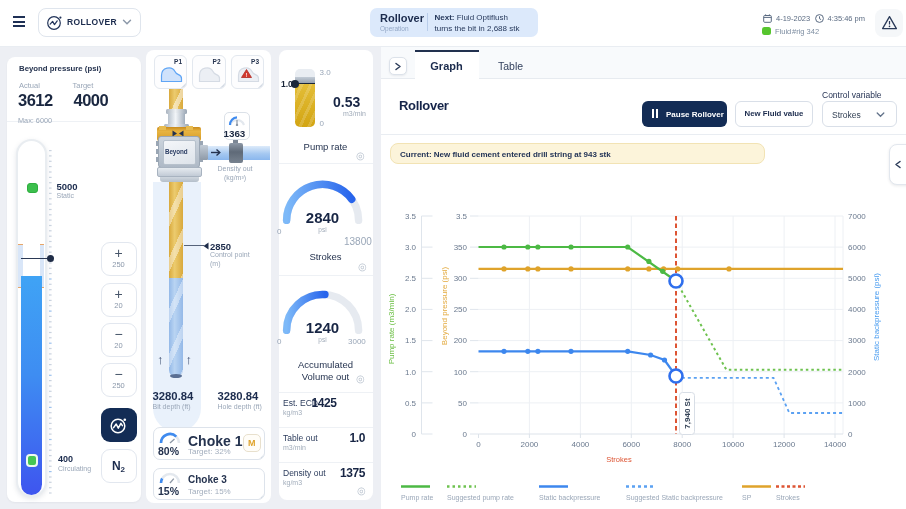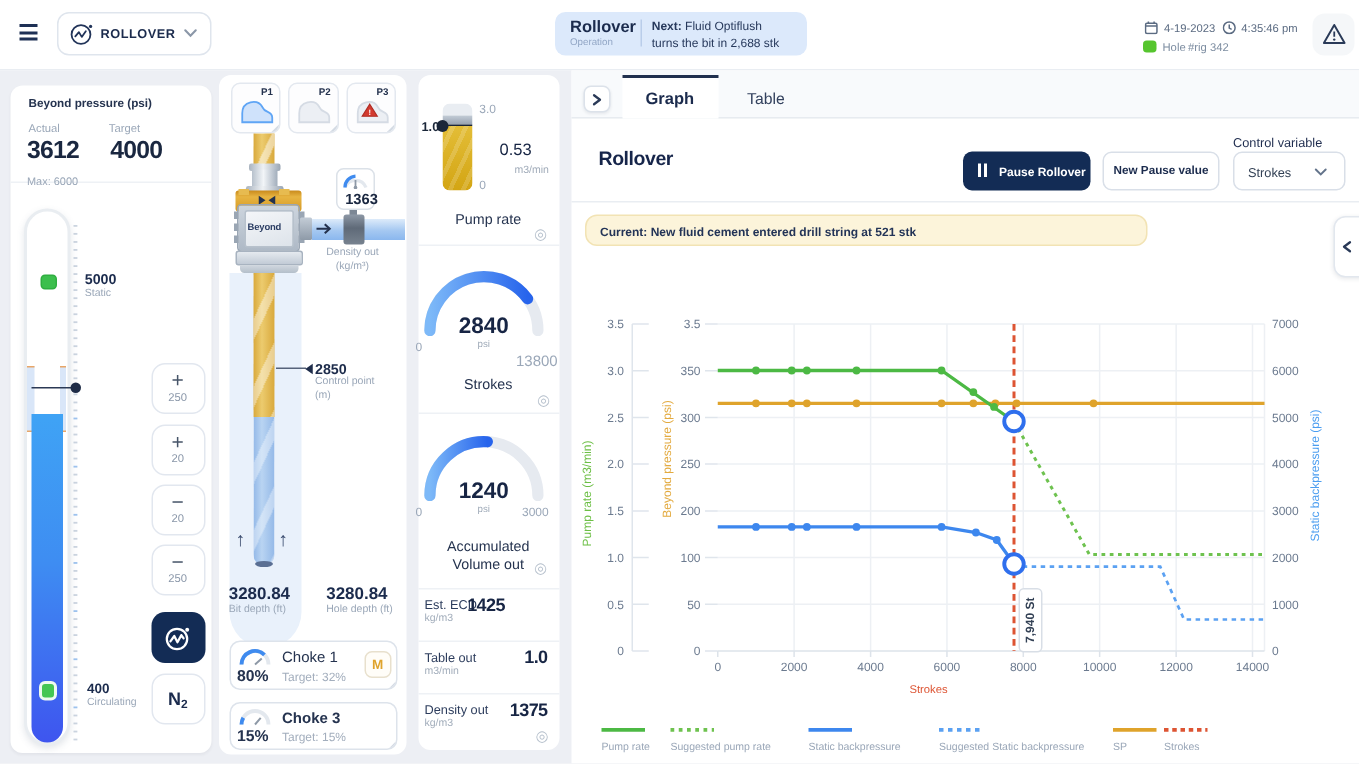--- a/index.html
+++ b/index.html
@@ -37,21 +37,21 @@
     <line x1="2.6" y1="0.4" x2="2.6" y2="2" stroke="#5b6b82" stroke-width="1"></line>
     <line x1="6.4" y1="0.4" x2="6.4" y2="2" stroke="#5b6b82" stroke-width="1"></line>
   </svg>
 <div class="abs" style="left:776px;top:14px;font-size:7.5px;color:#5b6b82">4-19-2023</div>
 <svg class="abs" style="left:815px;top:14px" width="9" height="9" viewBox="0 0 9 9">
     <circle cx="4.5" cy="4.5" r="3.9" fill="none" stroke="#5b6b82" stroke-width="1"></circle>
     <polyline points="4.5,2.3 4.5,4.7 6.1,5.6" fill="none" stroke="#5b6b82" stroke-width="1"></polyline>
   </svg>
 <div class="abs" style="left:827.5px;top:14px;font-size:7.5px;color:#5b6b82">4:35:46 pm</div>
 <div class="abs" style="left:762px;top:26.5px;width:8.5px;height:8.5px;border-radius:2.5px;background:#56c52e"></div>
-<div class="abs" style="left:775px;top:27px;font-size:7.5px;color:#7d8da1">Hole</div>
+<div class="abs" style="left:775px;top:27px;font-size:7.5px;color:#7d8da1">Fluid</div>
 <div class="abs" style="left:792px;top:27px;font-size:7.5px;color:#7d8da1">#rig 342</div>
 <div class="abs" style="left:875px;top:9px;width:28px;height:28px;background:#f5f7f9;border-radius:8px"></div>
 <svg class="abs" style="left:881px;top:15px" width="17" height="16" viewBox="0 0 17 16">
     <path d="M8.5,1.6 L15.4,13.6 L1.6,13.6 Z" fill="none" stroke="#2a3a58" stroke-width="1.3" stroke-linejoin="round"></path>
     <line x1="8.5" y1="6" x2="8.5" y2="9.5" stroke="#2a3a58" stroke-width="1.2"></line>
     <circle cx="8.5" cy="11.4" r="0.8" fill="#2a3a58"></circle>
   </svg>
 
 <div class="card" style="left:7px;top:57px;width:134px;height:445px;box-shadow:0 1px 2px rgba(30,41,59,.05)"></div>
 <div class="abs" style="left:19px;top:64px;font-size:7.8px;font-weight:bold;color:#25334f">Beyond pressure (psi)</div>
@@ -235,21 +235,21 @@
 <div class="abs" style="left:233px;top:138.5px;width:5px;height:6px;background:#7c8795"></div>
 <div class="abs" style="left:228.5px;top:142.5px;width:14px;height:20px;background:linear-gradient(180deg,#8d98a6,#5f6a78 45%,#77828f);border-radius:2px"></div>
 
 <div class="abs" style="left:223.5px;top:112px;width:26.5px;height:27.5px;background:#fff;border:1px solid #dbe1e8;border-radius:5px"></div>
 <svg class="abs" style="left:228px;top:115px" width="18" height="11" viewBox="0 0 18 11">
     <path d="M2,10 A7.5,7.5 0 0 1 16,10" fill="none" stroke="#e3e8ee" stroke-width="2.2"></path>
     <path d="M2,10 A7.5,7.5 0 0 1 9,2.4" fill="none" stroke="#3f8bef" stroke-width="2.2"></path>
     <line x1="9" y1="10" x2="9" y2="5" stroke="#8d98a6" stroke-width="1.2"></line>
     <circle cx="9" cy="10" r="1.2" fill="#8d98a6"></circle>
   </svg>
-<div class="abs" style="left:223.5px;top:127.5px;width:35px;text-align:center;font-size:9.8px;font-weight:bold;color:#1a2740">1363</div>
+<div class="abs" style="left:223.5px;top:127.5px;width:35px;font-size:9.8px;font-weight:bold;color:#1a2740">1363</div>
 <div class="abs" style="left:212px;top:165px;width:46px;text-align:center;font-size:7px;color:#9aa7b8">Density out</div>
 <div class="abs" style="left:212px;top:173.5px;width:46px;text-align:center;font-size:7px;color:#9aa7b8">(kg/m³)</div>
 
 <div class="abs" style="left:153px;top:182px;width:47.5px;height:250px;background:#e9f1fb;border-radius:0 0 24px 24px"></div>
 
 <div class="abs" style="left:168.5px;top:182px;width:14.5px;height:96px;background:repeating-linear-gradient(115deg,rgba(255,255,255,0) 0 13px,rgba(255,255,255,.42) 13px 19px),linear-gradient(90deg,#d9a93c,#eccb6e 40%,#d9a93c)"></div>
 <div class="abs" style="left:168.5px;top:278px;width:14.5px;height:99px;border-radius:0 0 7px 7px;background:repeating-linear-gradient(115deg,rgba(255,255,255,0) 0 13px,rgba(255,255,255,.38) 13px 19px),linear-gradient(90deg,#94b9e8,#b9d4f2 40%,#94b9e8)"></div>
 <div class="abs" style="left:169.5px;top:373.5px;width:12.5px;height:4px;border-radius:50%;background:#5a6f93"></div>
 
 <div class="abs" style="left:157px;top:352px;font-size:13px;color:#3c4d70">↑</div>
@@ -270,21 +270,21 @@
 
 <div class="abs" style="left:153px;top:427px;width:112px;height:32.5px;border:1px solid #dde3eb;border-radius:7px;background:#fff;overflow:hidden">
  <div style="position:absolute;right:-7px;bottom:-7px;width:11px;height:11px;background:#d3dae3;transform:rotate(45deg)"></div>
 </div>
 <svg class="abs" style="left:159px;top:430.5px" width="22" height="13" viewBox="0 0 22 13">
     <path d="M2,12 A9,9 0 0 1 20,12" fill="none" stroke="#e3e8ee" stroke-width="2.6"></path>
     <path d="M2,12 A9,9 0 0 1 17.3,5.6" fill="none" stroke="#3f8bef" stroke-width="2.6"></path>
     <line x1="11" y1="12" x2="15.5" y2="8" stroke="#8d98a6" stroke-width="1.3"></line>
   </svg>
 <div class="abs" style="left:158px;top:444.5px;font-size:10.5px;font-weight:bold;color:#25334f">80%</div>
-<div class="abs" style="left:188px;top:433px;font-size:10px;font-weight:normal;color:#25334f">Choke 1</div>
+<div class="abs" style="left:188px;top:433px;font-size:14px;font-weight:bold;color:#25334f">Choke 1</div>
 <div class="abs" style="left:188px;top:446.5px;font-size:8px;color:#a3aebd">Target: 32%</div>
 <div class="abs" style="left:243px;top:433.5px;width:17.5px;height:18px;border:1px solid #e8e0cd;border-radius:5px;background:#fffdf8;text-align:center;line-height:17px;font-size:9px;font-weight:bold;color:#dfa32b">M</div>
 <div class="abs" style="left:153px;top:467.5px;width:112px;height:32.5px;border:1px solid #dde3eb;border-radius:7px;background:#fff;overflow:hidden">
  <div style="position:absolute;right:-7px;bottom:-7px;width:11px;height:11px;background:#d3dae3;transform:rotate(45deg)"></div>
 </div>
 <svg class="abs" style="left:159px;top:471px" width="22" height="13" viewBox="0 0 22 13">
     <path d="M2,12 A9,9 0 0 1 20,12" fill="none" stroke="#e3e8ee" stroke-width="2.6"></path>
     <path d="M2,12 A9,9 0 0 1 3.2,7.5" fill="none" stroke="#3f8bef" stroke-width="2.6"></path>
     <line x1="11" y1="12" x2="14.8" y2="7.6" stroke="#8d98a6" stroke-width="1.3"></line>
   </svg>
@@ -302,21 +302,21 @@
 <div class="abs" style="left:295px;top:69px;width:20px;height:58px;border-radius:5px;overflow:hidden">
  <div style="position:absolute;left:0;top:0;width:100%;height:8px;background:#e9edf2"></div>
  <div style="position:absolute;left:0;top:8px;width:100%;height:5.5px;background:linear-gradient(180deg,#c3ccd6,#97a2b0)"></div>
  <div style="position:absolute;left:0;top:13.5px;width:100%;height:1.8px;background:#1a2639"></div>
  <div style="position:absolute;left:0;top:15.3px;width:100%;height:42.7px;background:repeating-linear-gradient(115deg,rgba(255,255,255,0) 0 5px,rgba(255,255,255,.16) 5px 8px),linear-gradient(180deg,#e3bd37,#d3a513)"></div>
 </div>
 <div class="abs" style="left:291px;top:80px;width:8px;height:8px;border-radius:50%;background:#1a2639"></div>
 <div class="abs" style="left:281px;top:79px;font-size:8.5px;font-weight:bold;color:#1a2639">1.0</div>
 <div class="abs" style="left:319.5px;top:68px;font-size:8px;color:#9aa7b8">3.0</div>
 <div class="abs" style="left:319.5px;top:119px;font-size:8px;color:#9aa7b8">0</div>
-<div class="abs" style="left:333px;top:94px;font-size:11px;font-weight:normal;color:#172544">0.53</div>
+<div class="abs" style="left:333px;top:94px;font-size:14px;font-weight:bold;color:#172544">0.53</div>
 <div class="abs" style="left:343px;top:110px;font-size:7px;color:#a0abb9">m3/min</div>
 <div class="abs" style="left:278.5px;top:140.5px;width:94px;text-align:center;font-size:9.5px;color:#25334f">Pump rate</div>
 <div class="abs" style="left:356px;top:150px;font-size:10px;color:#b7c1cd">◎</div>
 
 <svg class="abs" style="left:282px;top:180px" width="81" height="44" viewBox="0 0 81 44">
  <defs>
       <linearGradient id="ga" x1="0" y1="0" x2="1" y2="0">
         <stop offset="0" stop-color="#7db9f8"></stop>
         <stop offset="1" stop-color="#2764ec"></stop>
       </linearGradient>
@@ -362,31 +362,31 @@
 <div class="abs" style="left:389px;top:57px;width:17.5px;height:18px;border:1px solid #dce2ea;border-radius:5px;background:#fff;box-shadow:0 1px 2px rgba(30,41,59,.08)"></div>
 <svg class="abs" style="left:394px;top:61.5px" width="8" height="9" viewBox="0 0 8 9">
     <polyline points="2,1.5 6,4.5 2,7.5" fill="none" stroke="#2a3a58" stroke-width="1.5" stroke-linecap="round" stroke-linejoin="round"></polyline>
   </svg>
 <div class="abs" style="left:399px;top:98px;font-size:13px;letter-spacing:-.3px;font-weight:bold;color:#16254a">Rollover</div>
 
 <div class="abs" style="left:642px;top:101px;width:85px;height:26px;border-radius:6px;background:#132c55"></div>
 <div class="abs" style="left:651.5px;top:108.5px;width:2.2px;height:9px;background:#fff"></div>
 <div class="abs" style="left:655.7px;top:108.5px;width:2.2px;height:9px;background:#fff"></div>
 <div class="abs" style="left:666px;top:110px;font-size:8px;font-weight:bold;color:#fff">Pause Rollover</div>
-<div class="abs" style="left:735px;top:101px;width:78px;height:25.5px;border:1px solid #d9dfe8;border-radius:6px;background:#fff;text-align:center;line-height:24px;font-size:7.8px;font-weight:bold;color:#1b2b4d">New Pause value</div>
+<div class="abs" style="left:735px;top:101px;width:78px;height:25.5px;border:1px solid #d9dfe8;border-radius:6px;background:#fff;text-align:center;line-height:24px;font-size:7.8px;font-weight:bold;color:#1b2b4d">New Fluid value</div>
 <div class="abs" style="left:822px;top:89.5px;font-size:8.5px;color:#1e2c4e">Control variable</div>
 <div class="abs" style="left:822px;top:101px;width:75px;height:26px;border:1px solid #d9dfe8;border-radius:6px;background:#fff"></div>
 <div class="abs" style="left:832px;top:110px;font-size:8.5px;color:#334155">Strokes</div>
 <svg class="abs" style="left:876px;top:111.5px" width="9" height="6" viewBox="0 0 9 6">
     <polyline points="1.2,1 4.5,4.3 7.8,1" fill="none" stroke="#64748b" stroke-width="1.3" stroke-linecap="round"></polyline>
   </svg>
 <div class="abs" style="left:381px;top:133.5px;width:525px;height:1px;background:#e9edf2"></div>
 
 <div class="abs" style="left:390px;top:142.5px;width:374.5px;height:21px;background:#fcf4da;border:1px solid #f2e3b4;border-radius:8px"></div>
-<div class="abs" style="left:400px;top:149.5px;font-size:8px;font-weight:bold;color:#233457">Current: New fluid cement entered drill string at 521 stk</div>
+<div class="abs" style="left:400px;top:149.5px;font-size:8px;font-weight:bold;color:#233457">Current: New fluid cement entered drill string at 943 stk</div>
 
 <div class="abs" style="left:889px;top:144px;width:26px;height:41px;background:#fff;border:1px solid #e2e7ee;border-radius:8px;box-shadow:0 1px 3px rgba(30,41,59,.1)"></div>
 <svg class="abs" style="left:894px;top:160px" width="8" height="9" viewBox="0 0 8 9">
     <polyline points="6,1.5 2,4.5 6,7.5" fill="none" stroke="#2a3a58" stroke-width="1.5" stroke-linecap="round" stroke-linejoin="round"></polyline>
   </svg>
 <svg class="abs" style="left:381px;top:195px" width="525" height="314" viewBox="0 0 525 314" font-family="Liberation Sans, sans-serif">
 <line x1="97.5" y1="21.0" x2="462.0" y2="21.0" stroke="#edf0f4" stroke-width="1"></line>
 <line x1="97.5" y1="52.1" x2="462.0" y2="52.1" stroke="#edf0f4" stroke-width="1"></line>
 <line x1="97.5" y1="83.3" x2="462.0" y2="83.3" stroke="#edf0f4" stroke-width="1"></line>
 <line x1="97.5" y1="114.4" x2="462.0" y2="114.4" stroke="#edf0f4" stroke-width="1"></line>

